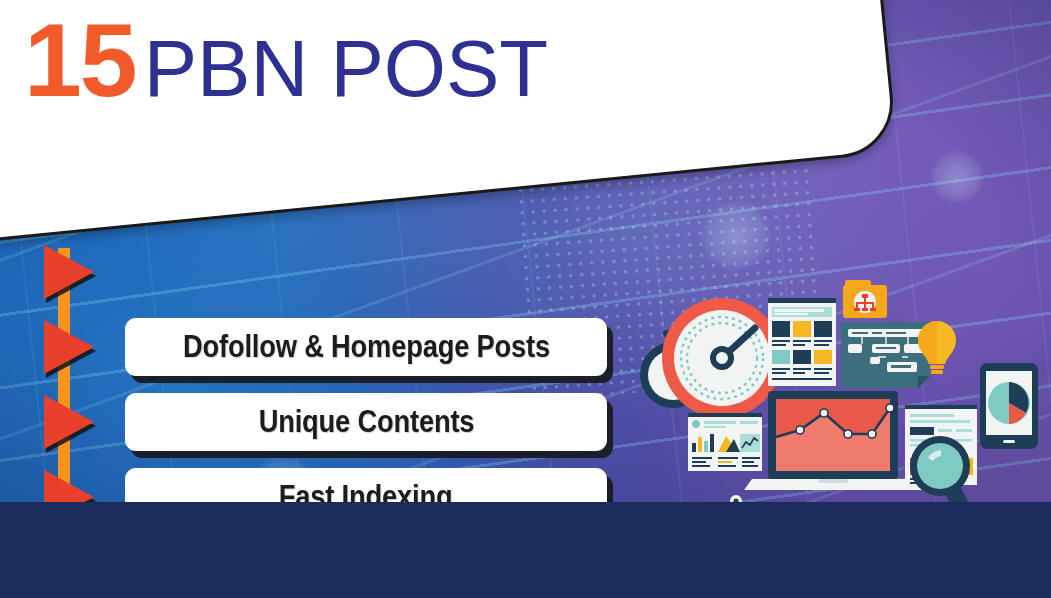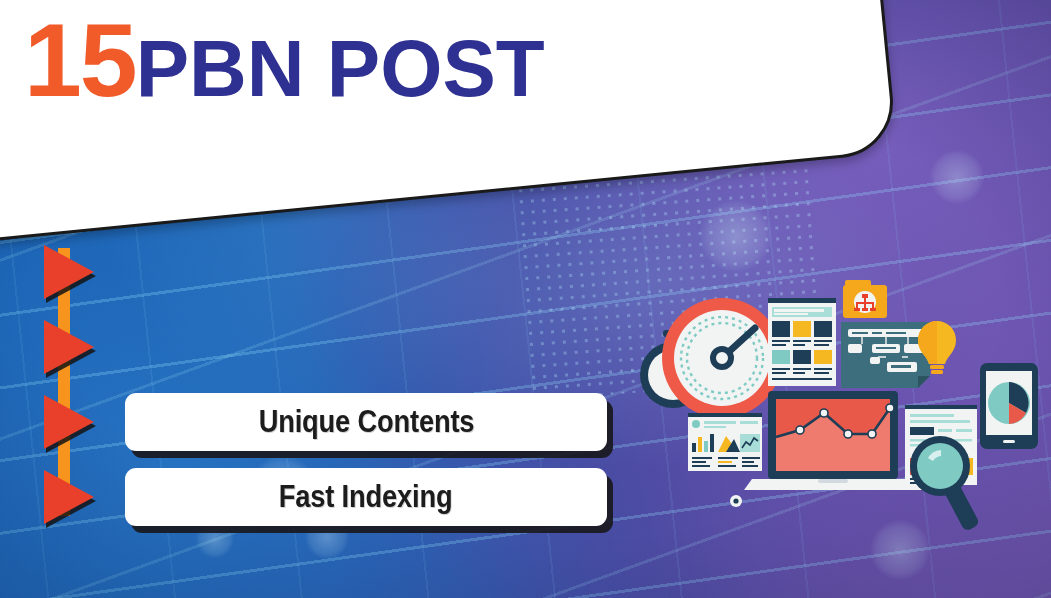--- a/index.html
+++ b/index.html
@@ -3,21 +3,21 @@
 <meta charset="utf-8">
 <style>
   html, body {
     margin: 0;
     padding: 0;
     background: #1b2b5c;
   }
   .banner {
     position: relative;
     width: 1051px;
-    height: 598px;
+    height: 502px;
     overflow: hidden;
     font-family: "Liberation Sans", sans-serif;
     background: #1f4f9e;
   }
 
   
   .bg-base {
     position: absolute;
     inset: 0;
     background:
@@ -115,23 +115,24 @@
     white-space: nowrap;
   }
   .hdr-num {
     font-size: 104px;
     font-weight: bold;
     line-height: 1;
     letter-spacing: -2px;
   }
   .hdr-title {
     font-size: 80px;
-    font-weight: bold;
+    font-weight: normal;
     line-height: 1;
     letter-spacing: 0px;
+    margin-left: 8px;
   }
 
   
   .arrow-rail {
     position: absolute;
     left: 58px;
     top: 248px;
     width: 12px;
     height: 268px;
     background: linear-gradient(180deg, #f7941e 0%, #f7941e 100%);
@@ -194,20 +195,23 @@
     <span class="hdr-num" style="color:#F15A29;">15</span>
     <span class="hdr-title" style="color:#2E3192;">PBN POST</span>
   </div>
 
   <div class="arrow-rail"></div>
   <div class="arrow-tri" style="left:44px;top:245px;"></div>
   <div class="arrow-tri" style="left:44px;top:320px;"></div>
   <div class="arrow-tri" style="left:44px;top:395px;"></div>
   <div class="arrow-tri" style="left:44px;top:470px;"></div>
 
+  <div class="feature-box" style="top:318px;">
+    <span class="feature-label">Dofollow &amp; Homepage Posts</span>
+  </div>
   <div class="feature-box" style="top:468px;">
     <span class="feature-label">Fast Indexing</span>
   </div>
   <div class="feature-box" style="top:393px;">
     <span class="feature-label">Unique Contents</span>
   </div>
 
   <div class="illus-root">
     <svg width="411" height="300" viewBox="0 0 411 300">
 

